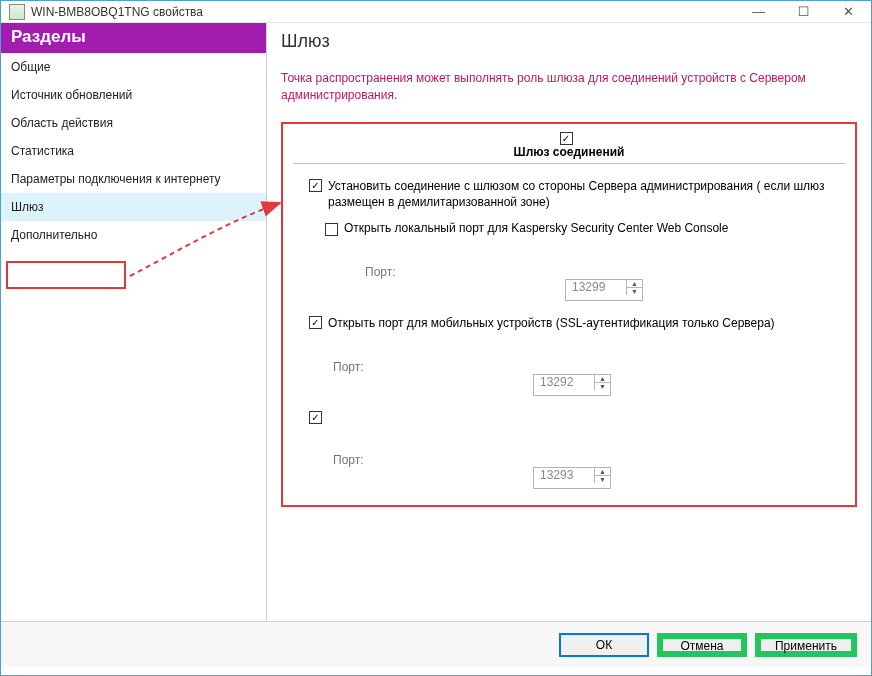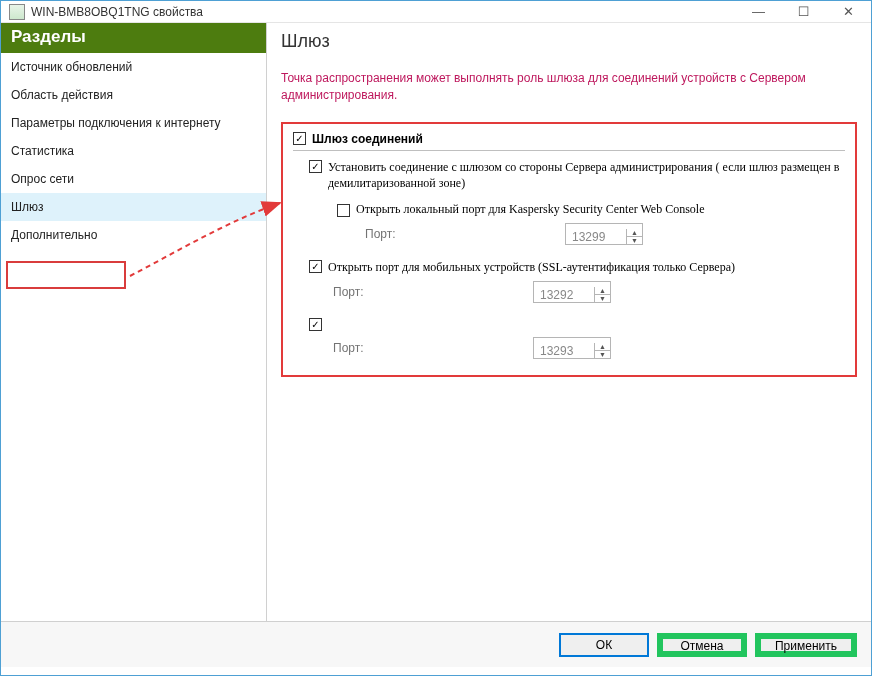--- a/index.html
+++ b/index.html
@@ -35,21 +35,21 @@
   color: #555;
   font-size: 13px;
 }
 .content { display: flex; height: 598px; }
 .sidebar {
   width: 266px;
   border-right: 1px solid #d0d0d0;
   background: #fff;
 }
 .sidebar-header {
-  background: #4d7c0f;
+  background: #a21caf;
   color: #fff;
   font-weight: bold;
   font-size: 17px;
   padding: 4px 10px 6px;
   font-family: Arial, sans-serif;
 }
 .sidebar-item {
   padding: 7px 10px;
   color: #222;
   cursor: pointer;
@@ -81,59 +81,61 @@
 }
 .highlight-box {
   border: 2px solid #e23a3a;
   padding: 8px 10px 12px 10px;
 }
 .gateway-section-head {
   display: flex;
   align-items: center;
   border-bottom: 1px solid #bfbfbf;
   padding-bottom: 4px;
-  margin-bottom: 8px;
+  margin-bottom: 14px;
+  flex-direction: column;
 }
 .cb {
   width: 13px; height: 13px;
   border: 1px solid #333;
   display: inline-flex;
   align-items: center; justify-content: center;
   margin-right: 6px;
   font-size: 10px;
   color: #000;
   background: #fff;
 }
 .cb.checked::after { content: "✓"; }
 .gateway-section-head .label { font-weight: bold; font-size: 12px; }
 .option-row {
   display: flex;
   align-items: flex-start;
   margin-left: 16px;
   margin-bottom: 6px;
 }
 .option-row .cb { margin-top: 1px; flex-shrink: 0; }
-.option-row .optlabel { line-height: 1.35; font-family: Liberation Serif, serif; }
+.option-row .optlabel { line-height: 1.35; }
 .port-row {
   display: flex;
   align-items: center;
   margin-left: 48px;
   margin-bottom: 14px;
 }
 .port-label {
   color: #737373;
   width: 200px;
 }
 .port-row.indent2 { margin-left: 40px; }
 .spinner {
   display: flex;
-  align-items: flex-end;
+  align-items: flex-start;
   border: 1px solid #b5b5b5;
   height: 22px;
   background: #fff;
+  margin-top: 37px;
 }
 .spinner input {
   border: none;
   width: 60px;
   padding: 0 6px;
   font-size: 12px;
   background: transparent;
   color: #888;
   outline: none;
 }
@@ -145,21 +147,21 @@
 }
 .spinner .arrow {
   flex: 1;
   display: flex;
   align-items: center; justify-content: center;
   font-size: 7px;
   color: #555;
   cursor: pointer;
 }
 .spinner .arrow:first-child { border-bottom: 1px solid #b5b5b5; }
-.sub-option { margin-left: 44px; align-items: flex-end; }
+.sub-option { margin-left: 32px; align-items: flex-end; }
 .footer {
   height: 46px;
   border-top: 1px solid #d0d0d0;
   display: flex;
   align-items: center;
   justify-content: flex-end;
   padding: 4px 14px;
   gap: 8px;
   background: #f7f7f7;
 }
@@ -190,25 +192,25 @@
     <div class="win-btn">—</div>
     <div class="win-btn">☐</div>
     <div class="win-btn">✕</div>
   </div>
 </div>
 
 <div class="content">
 
   <div class="sidebar">
     <div class="sidebar-header">Разделы</div>
+    <div class="sidebar-item"><span>Общие</span></div>
     <div class="sidebar-item"><span>Источник обновлений</span></div>
     <div class="sidebar-item"><span>Область действия</span></div>
+    <div class="sidebar-item"><span>Статистика</span></div>
     <div class="sidebar-item"><span>Параметры подключения к интернету</span></div>
-    <div class="sidebar-item"><span>Статистика</span></div>
-    <div class="sidebar-item"><span>Опрос сети</span></div>
     <div class="sidebar-item selected"><span>Шлюз</span></div>
     <div class="sidebar-item"><span>Дополнительно</span></div>
   </div>
 
   <div class="main">
     <div class="main-title">Шлюз</div>
     <div class="description">Точка распространения может выполнять роль шлюза для соединений устройств с Сервером администрирования.</div>
 
     <div class="highlight-box">
       <div class="gateway-section-head">

